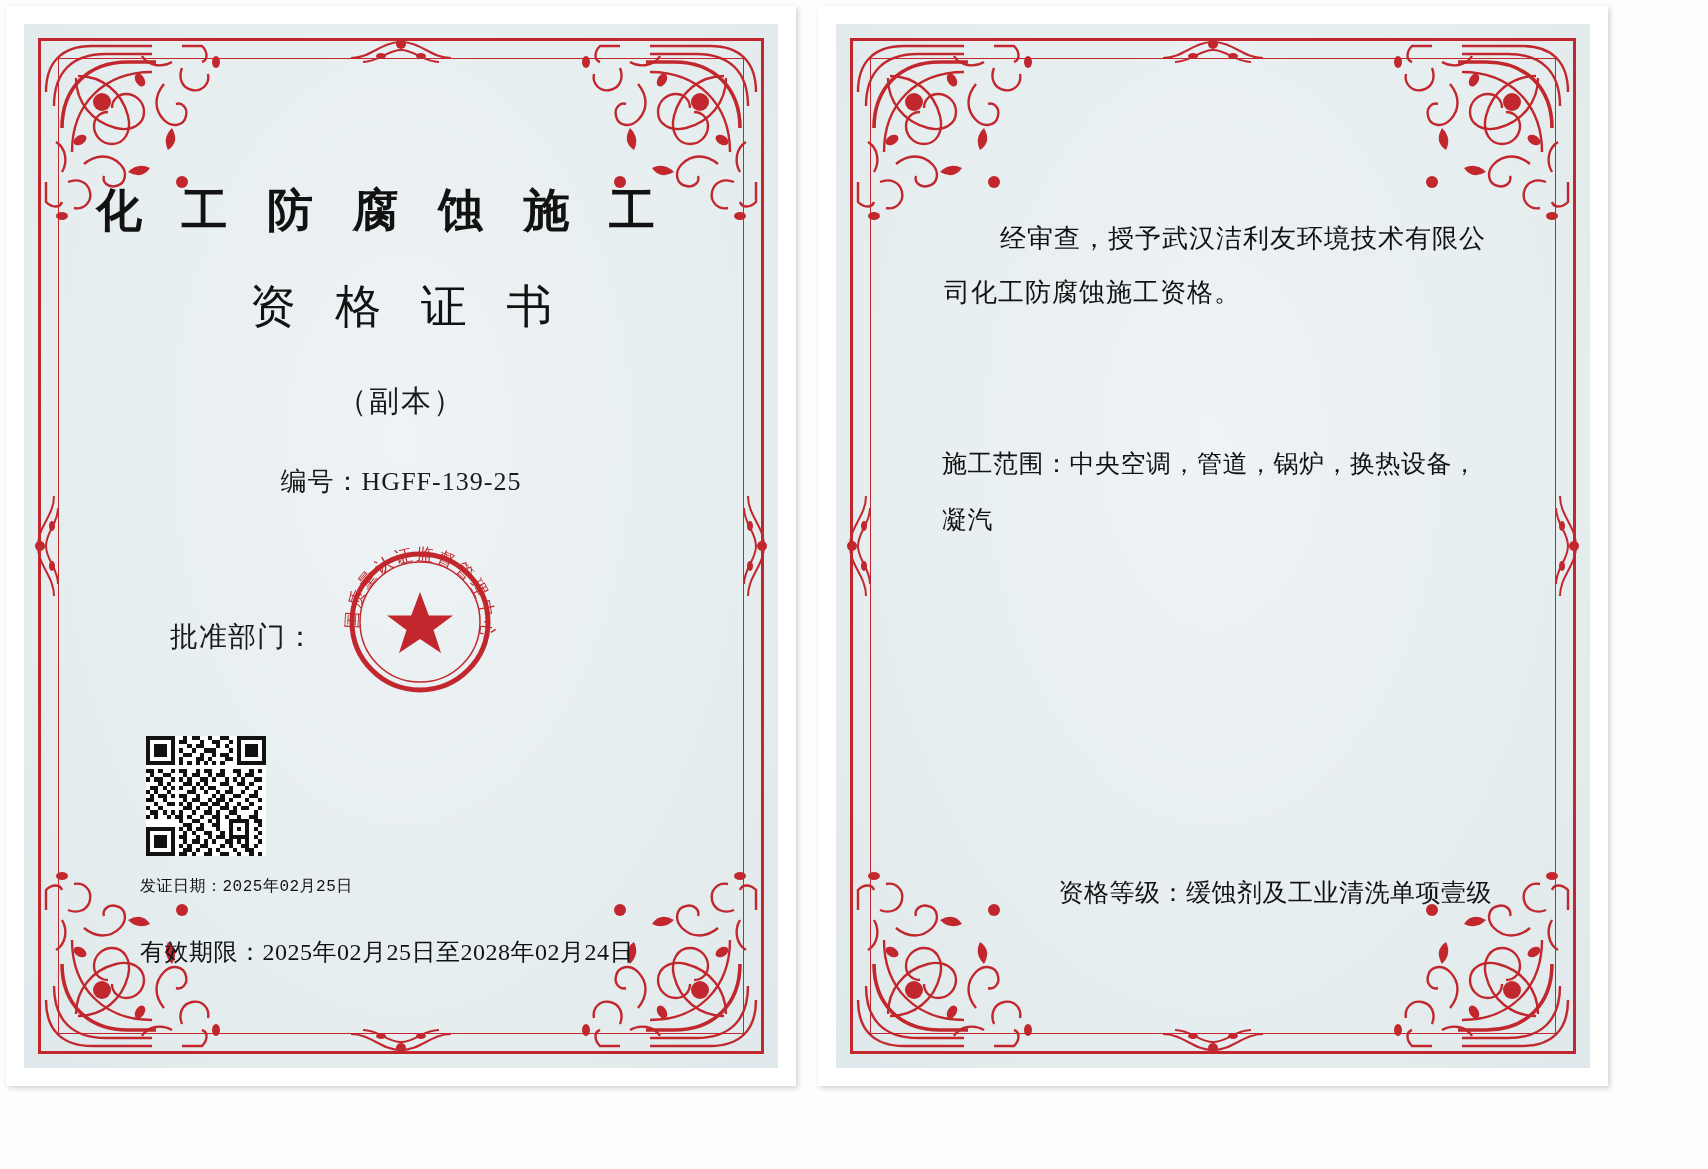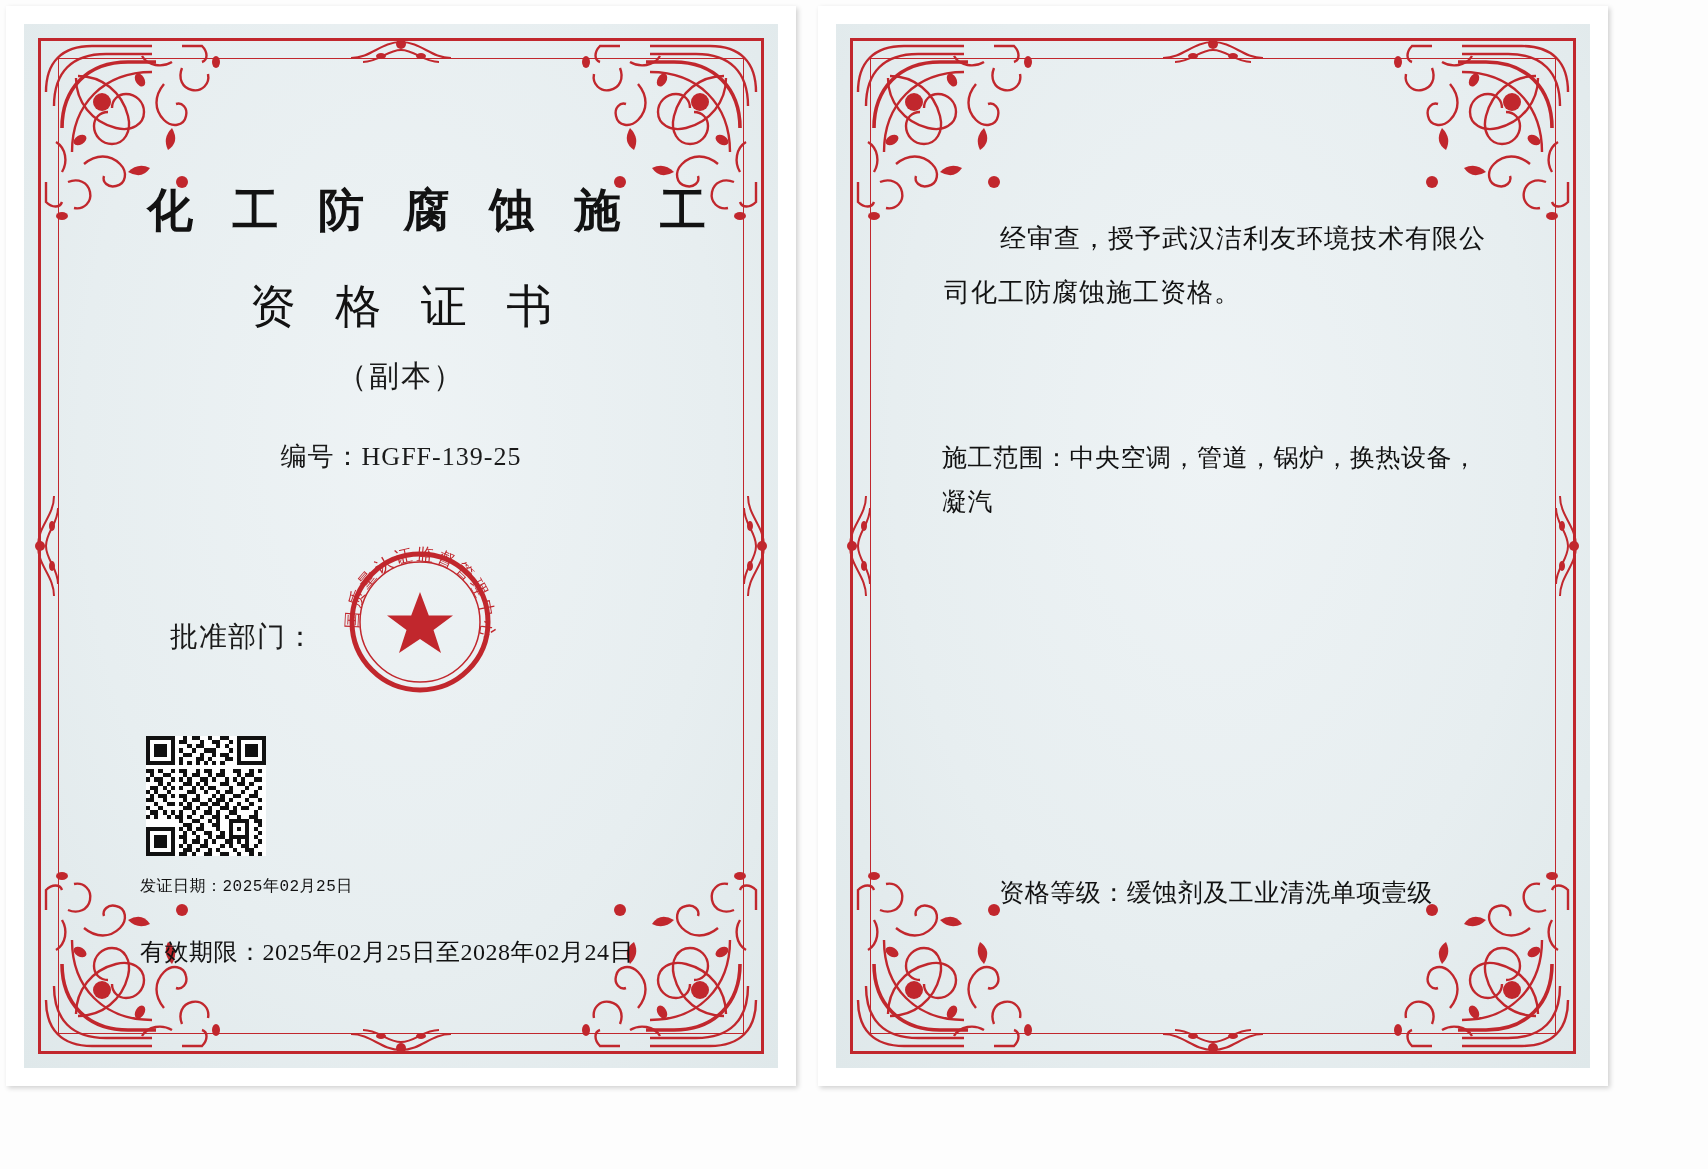--- a/index.html
+++ b/index.html
@@ -84,21 +84,21 @@
   .edge.bottom{ bottom: 4px; left: 50%; transform: translateX(-50%) scaleY(-1); }
   .edge.left  { top: 50%; left: -40px;  transform: translateY(-50%) rotate(-90deg); }
   .edge.right { top: 50%; right: -40px; transform: translateY(-50%) rotate(90deg); }
 
   
   .content {
     position: absolute;
     left: 58px; right: 58px; top: 52px; bottom: 52px;
   }
   .cert-title {
-    text-align: right;
+    text-align: left;
     font-size: 46px;
     letter-spacing: 14px;
     color: #121212;
     font-weight: 600;
     margin-top: 104px;
     text-indent: 14px;
     font-family: "Liberation Serif", serif;
   }
   .cert-title2 {
     text-align: center;
@@ -106,21 +106,21 @@
     letter-spacing: 14px;
     color: #121212;
     font-weight: 400;
     margin-top: 34px;
     text-indent: 14px;
   }
   .cert-sub {
     text-align: center;
     font-size: 30px;
     color: #1a1a1a;
-    margin-top: 18px;
+    margin-top: 43px;
     letter-spacing: 2px;
   }
   .cert-no {
     text-align: center;
     font-size: 26px;
     color: #1a1a1a;
     margin-top: 42px;
     letter-spacing: 1px;
   }
   .approve-row {
@@ -178,31 +178,31 @@
     color: #121212;
     letter-spacing: 1px;
   }
   .r-para .indent { display: inline-block; width: 56px; }
   .r-scope {
     position: absolute;
     left: 48px;
     right: 40px;
     top: 360px;
     font-size: 25px;
-    line-height: 44px;
+    line-height: 56px;
     color: #121212;
     letter-spacing: 0.5px;
   }
   .r-scope .scope-body { display: block; text-align: center; }
   .r-level {
     position: absolute;
     left: 46px;
     right: 40px;
     top: 800px;
-    text-align: center;
+    text-align: right;
     font-size: 25px;
     color: #121212;
     letter-spacing: 0.5px;
   }
 </style>
 </head>
 <body>
 
 <div class="spread">
 

